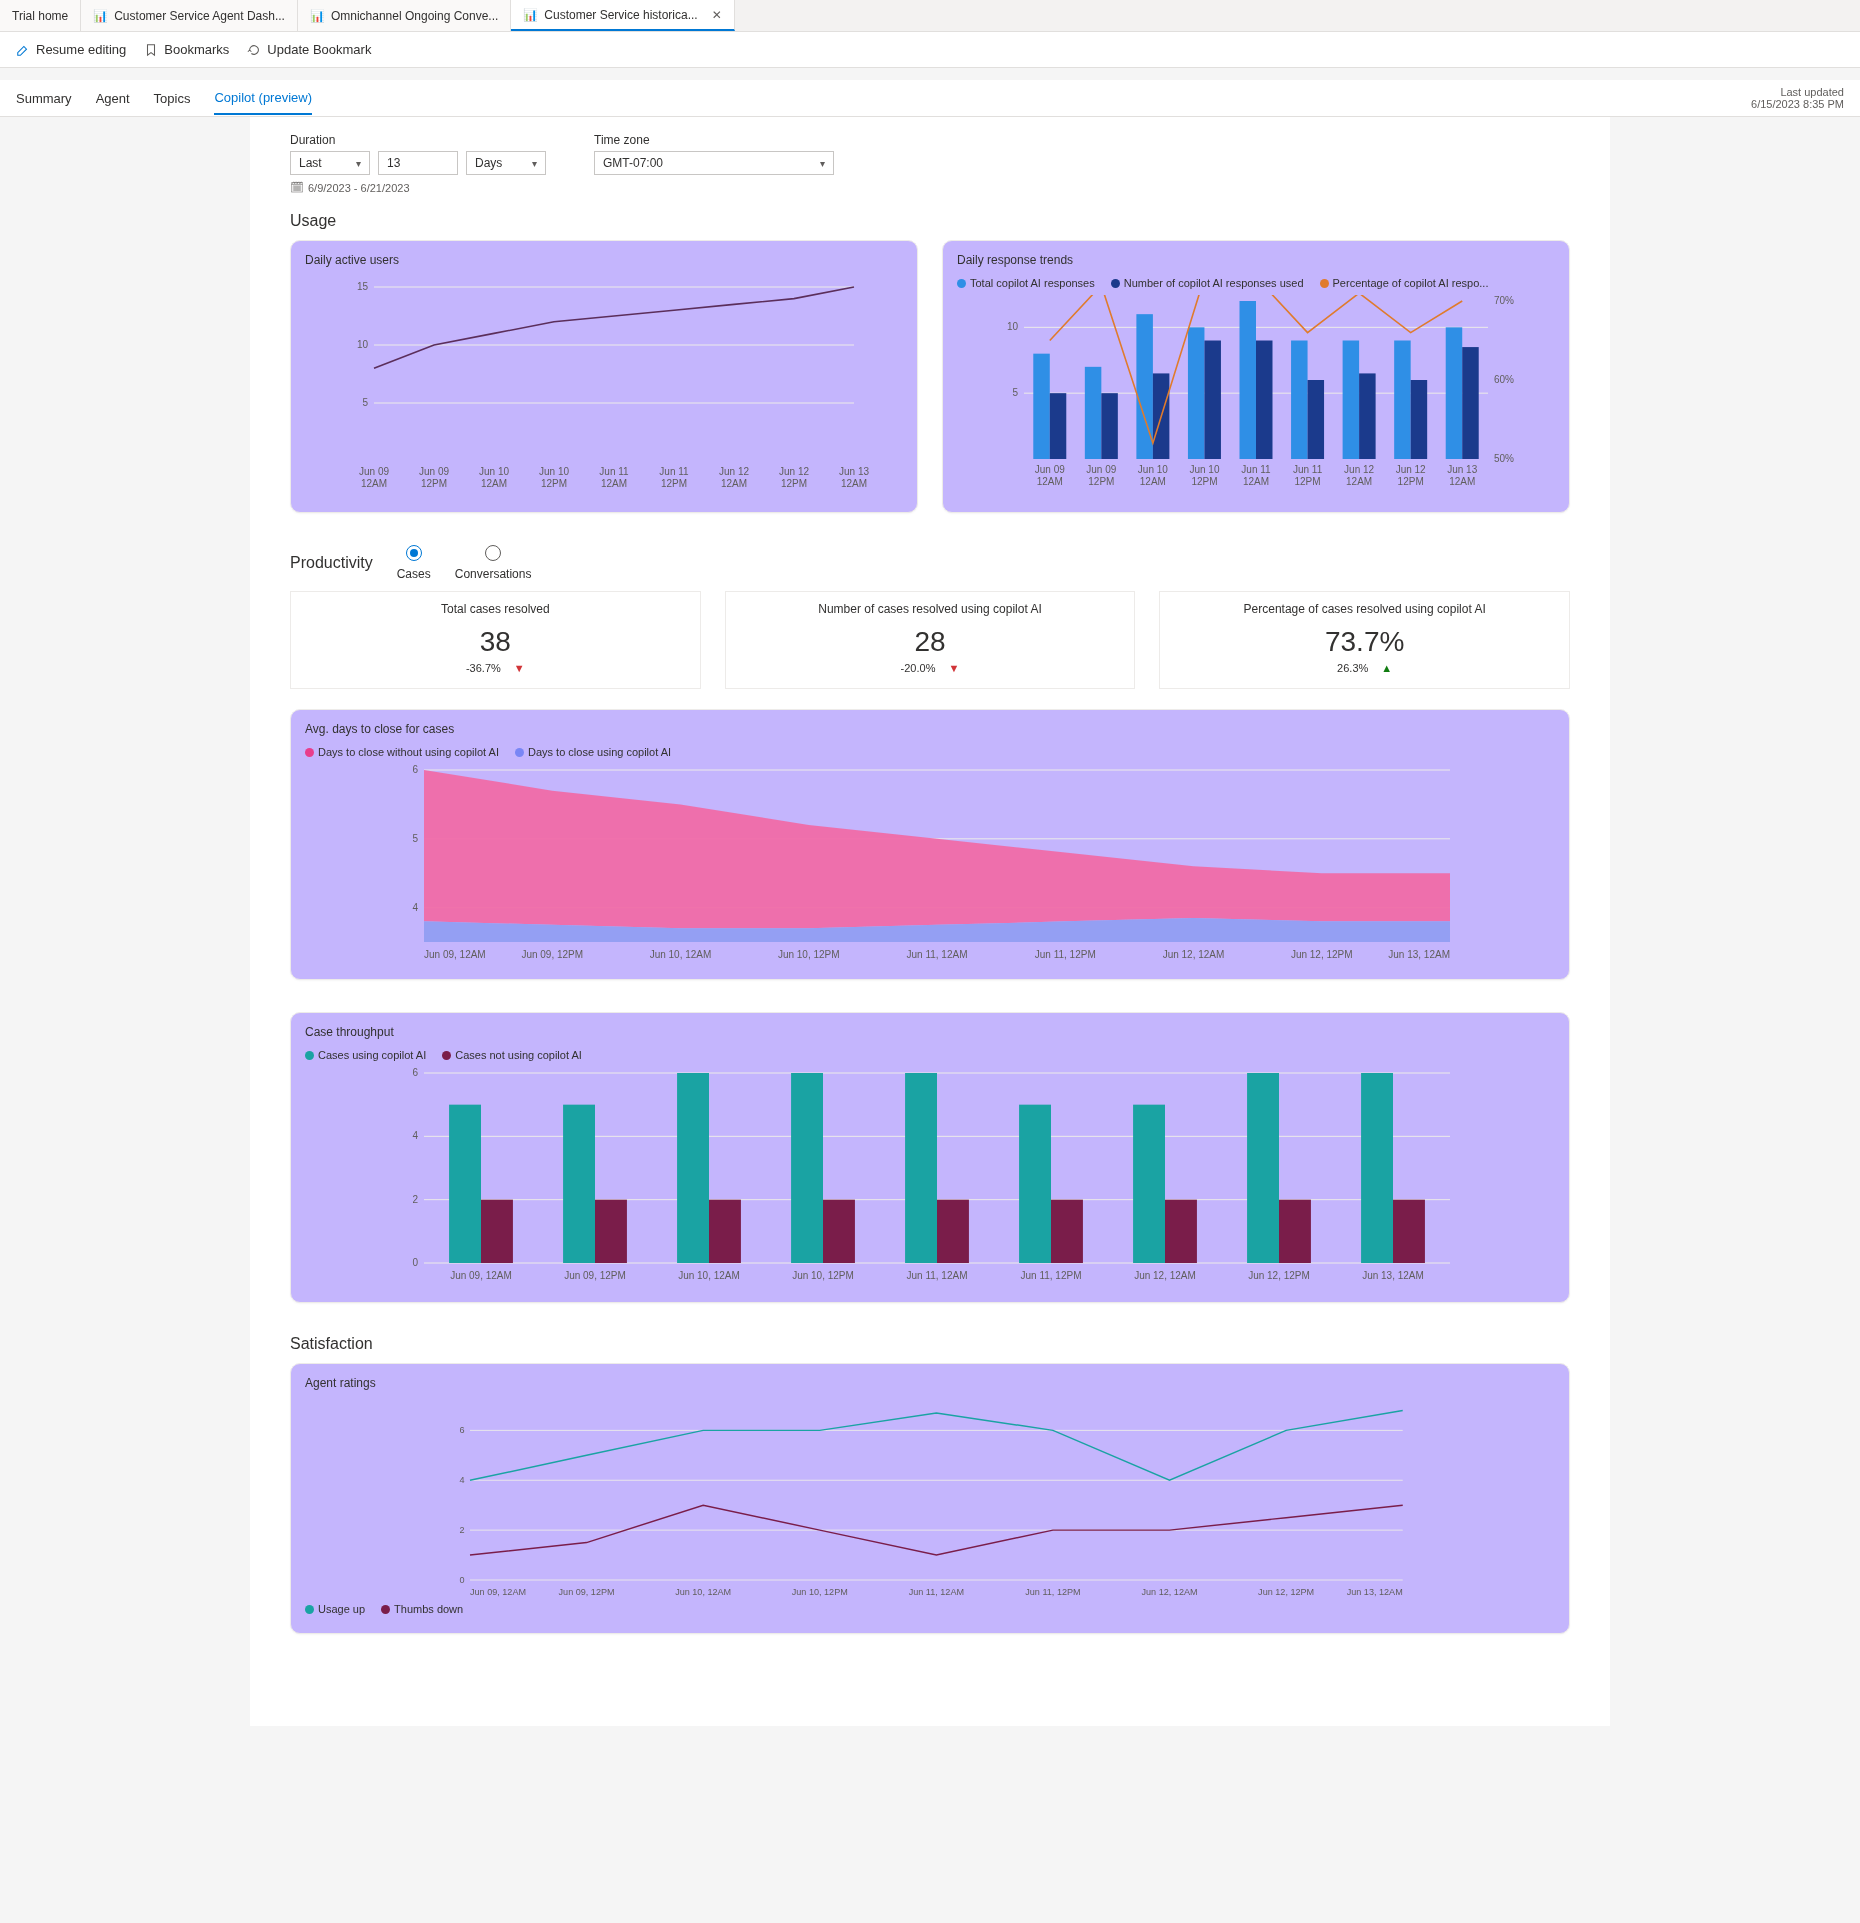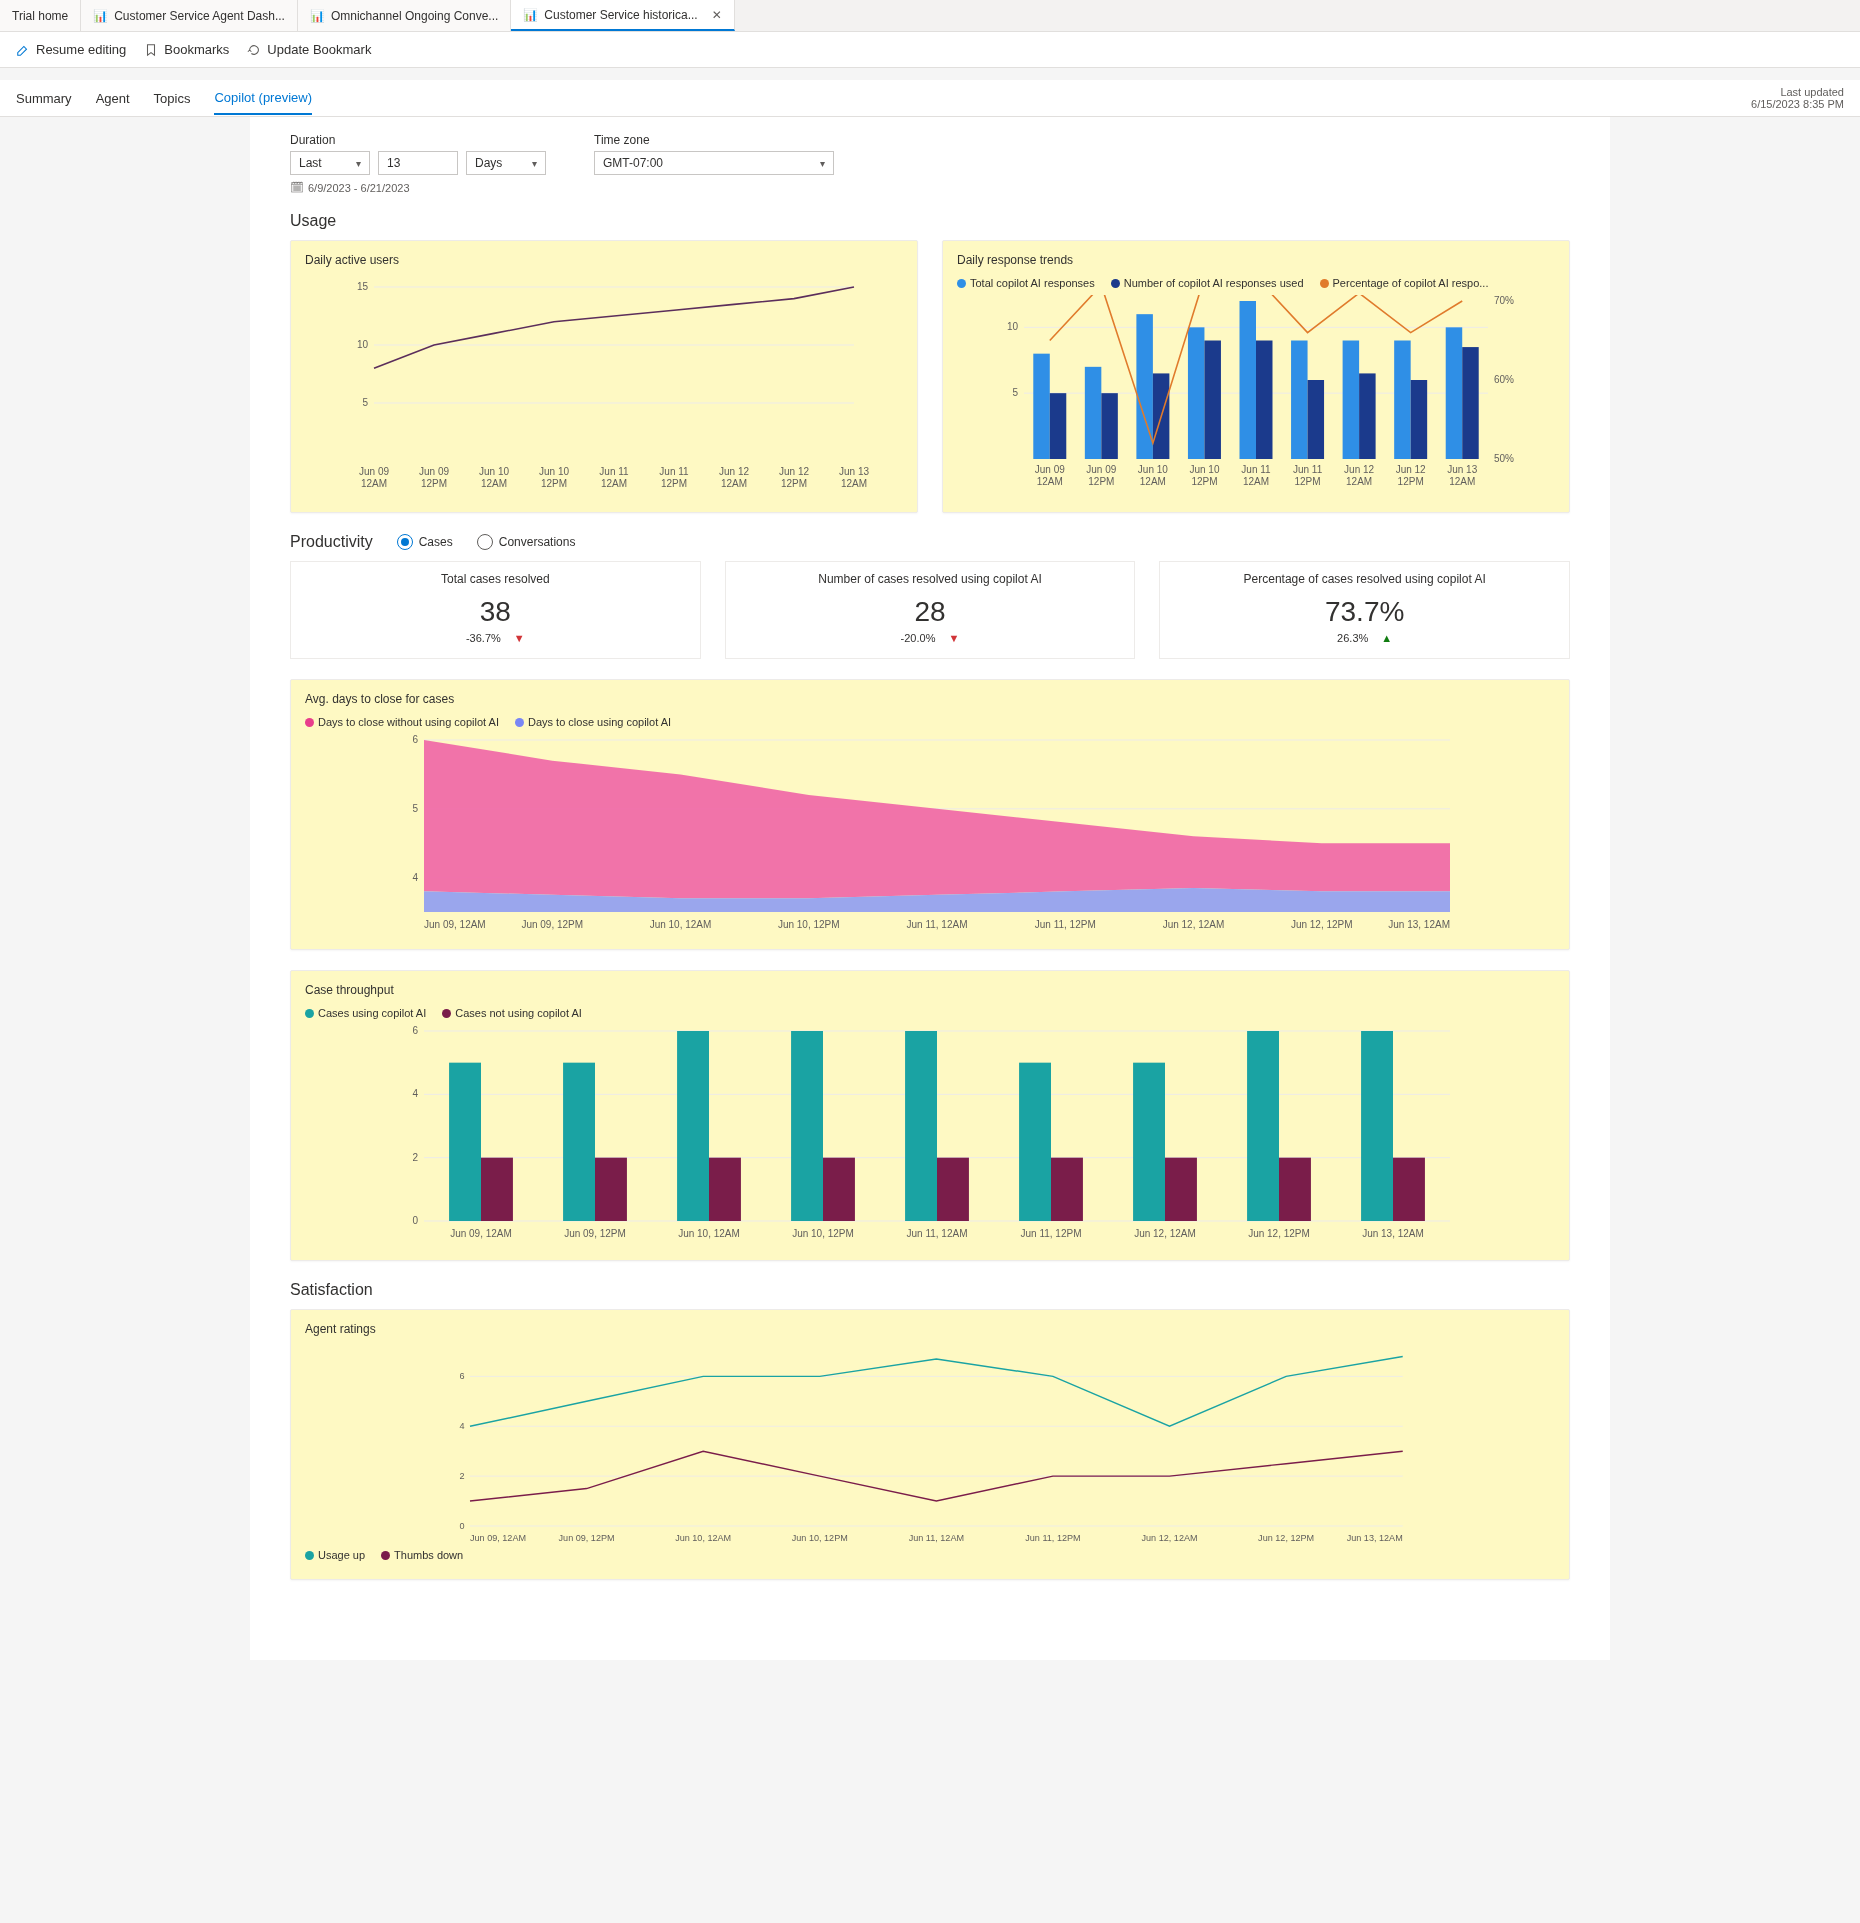--- a/index.html
+++ b/index.html
@@ -17,26 +17,26 @@
   .last-updated { text-align: right; font-size: 11px; color: #605e5c; padding: 4px 0; }
   .content { max-width: 1360px; margin: 0 auto; padding: 16px 40px 60px 40px; background: #fff; }
   .filters { display: flex; gap: 48px; margin-bottom: 8px; }
   .filter-group label { display: block; font-size: 12px; margin-bottom: 4px; }
   .filter-row { display: flex; gap: 8px; }
   .select { border: 1px solid #c8c6c4; padding: 4px 8px; font-size: 12px; background: #fff; display: flex; align-items: center; justify-content: space-between; gap: 8px; min-width: 80px; cursor: pointer; }
   .select.wide { min-width: 240px; }
   .date-range { font-size: 11px; color: #605e5c; margin-top: 6px; display: flex; align-items: center; gap: 4px; }
   h2.section { font-size: 16px; font-weight: 400; margin: 18px 0 10px 0; }
   .choice-row { display: flex; align-items: center; gap: 24px; margin-bottom: 10px; }
-  .radio { display: flex; align-items: center; gap: 6px; cursor: pointer; font-size: 12px; }
+  .radio { display: flex; align-items: center; gap: 6px; cursor: pointer; font-size: 12px; flex-direction: column; }
   .radio .circ { width: 16px; height: 16px; border-radius: 50%; border: 1px solid #605e5c; display: flex; align-items: center; justify-content: center; }
   .radio.active .circ { border-color: #0078d4; }
   .radio.active .dot { width: 8px; height: 8px; border-radius: 50%; background: #0078d4; }
   .row { display: flex; gap: 24px; }
-  .card { background: #fef9c3; border: 1px solid #edebe9; border-radius: 2px; padding: 12px 14px; flex: 1; box-shadow: 0 1px 2px rgba(0,0,0,0.04); margin-bottom: 20px; }
+  .card { background: #c4b5fd; border: 1px solid #edebe9; border-radius: 10px; padding: 12px 14px; flex: 1; box-shadow: 0 1px 2px rgba(0,0,0,0.04); margin-bottom: 32px; }
   .card-title { font-size: 12px; font-weight: 400; color: #323130; margin-bottom: 10px; }
   .kpi-row { display: flex; gap: 24px; }
   .kpi-card { flex: 1; text-align: center; padding: 10px 14px 14px 14px; border: 1px solid #edebe9; background: #fff; }
   .kpi-card .title { font-size: 12px; text-align: center; margin-bottom: 10px; }
   .kpi-card .value { font-size: 28px; font-weight: 400; }
   .kpi-card .delta { font-size: 11px; margin-top: 4px; }
   .delta.down::after { content: " ▼"; color: #d13438; margin-left: 10px; }
   .delta.up::after { content: " ▲"; color: #107c10; margin-left: 10px; }
   .legend { display: flex; gap: 16px; font-size: 11px; flex-wrap: wrap; margin-bottom: 6px; }
   .legend-item { display: flex; align-items: center; gap: 4px; }

